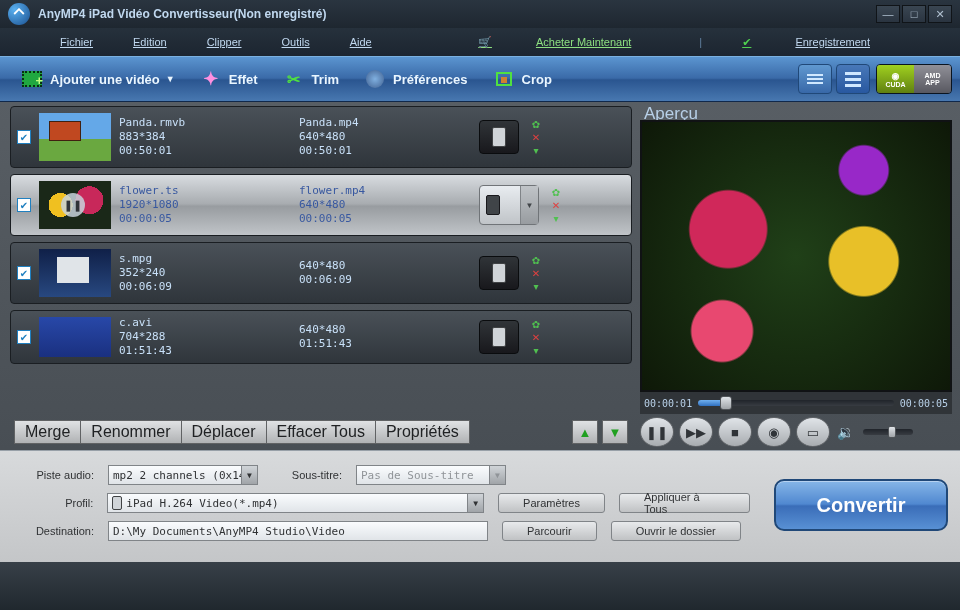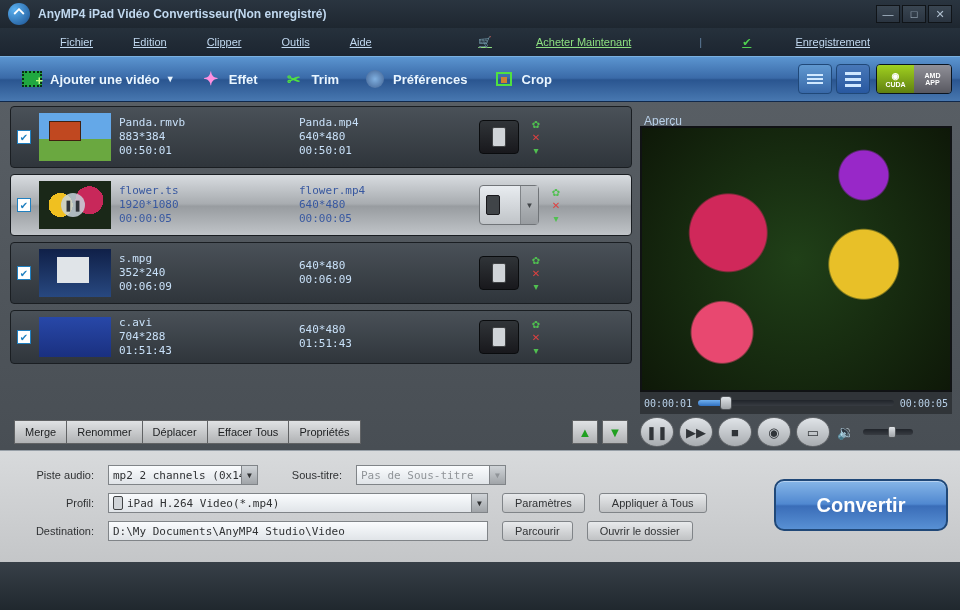--- a/index.html
+++ b/index.html
@@ -66,28 +66,28 @@
 .tn-panda { background:linear-gradient(#64a8e8 0%, #64a8e8 55%, #6aa840 55%, #6aa840 100%); position:relative;}
 .tn-panda::after { content:""; position:absolute; left:10px; top:8px; width:30px; height:18px; background:#c04820; border:1px solid #402010;}
 .tn-flower { background: radial-gradient(circle at 30% 50%, #f0c020 0 12px, transparent 12px), radial-gradient(circle at 70% 40%, #c8285a 0 14px, transparent 14px), #1a2818; position:relative;}
 .tn-flower .play { position:absolute; left:22px; top:12px; width:24px; height:24px; border-radius:50%; background:rgba(200,210,220,0.85); display:flex; align-items:center; justify-content:center; color:#303438; font-size:11px;}
 .tn-s { background:linear-gradient(#102048,#284880); position:relative;}
 .tn-s::after { content:""; position:absolute; left:18px; top:8px; width:32px; height:26px; background:#e0e4e8;}
 .tn-c { background:linear-gradient(#2848a8,#1a3080);}
 
 
 .listbar { height: 36px; display: flex; align-items: center; padding: 0 4px; gap: 0; }
-.lbtn { height: 24px; padding: 0 10px; background: linear-gradient(#e0e2e4, #b0b2b4); border: 1px solid #606264; font-size: 11px; color: #202224; cursor:pointer; display:flex; align-items:center; }
+.lbtn { height: 24px; padding: 0 10px; background: linear-gradient(#e0e2e4, #b0b2b4); border: 1px solid #606264; font-size: 16px; color: #202224; cursor:pointer; display:flex; align-items:center; }
 .lbtn + .lbtn { border-left: none; }
 .listbar .sp { flex:1; }
 .arrowbtn { width: 26px; height: 24px; background: linear-gradient(#e0e2e4, #b0b2b4); border: 1px solid #606264; display:flex; align-items:center; justify-content:center; font-size:13px; cursor:pointer;}
 .up { color:#20a020;} .down { color:#20a020;}
 
 
-.preview-h { color: #b8d0e8; font-size: 12px; height: 18px; padding: 12px 4px; text-decoration:underline;}
+.preview-h { color: #b8d0e8; font-size: 17px; height: 18px; padding: 2px 4px; text-decoration:underline;}
 .preview { flex: 1; background: #000; border: 2px solid #101214; position:relative; overflow:hidden;}
 .preview-img { position:absolute; inset:0; background:
   radial-gradient(circle at 28% 40%, #d0285a 0 38px, transparent 40px),
   radial-gradient(circle at 72% 52%, #e8c028 0 34px, transparent 36px),
   radial-gradient(circle at 26% 78%, #e84870 0 30px, transparent 32px),
   radial-gradient(circle at 72% 18%, #9828c8 0 24px, transparent 26px),
   radial-gradient(circle at 50% 50%, #204018 0, #0e1808 100%);}
 .timebar { height: 22px; display: flex; align-items: center; background: #303438; gap: 6px; padding: 0 4px; color:#b8d0e8; font-family:monospace; font-size:10px;}
 .slider-track { flex: 1; height: 6px; background: linear-gradient(#20242a,#383c42); border-radius: 3px; position: relative; }
 .slider-fill { position:absolute; left:0; top:0; bottom:0; width:14%; background:linear-gradient(#70b0f0,#3070c0); border-radius:3px;}
@@ -97,21 +97,21 @@
 .vol { flex:1; height:6px; background:linear-gradient(#20242a,#383c42); border-radius:3px; position:relative; margin-left:4px; max-width:50px;}
 .vol-h { position:absolute; left:50%; top:-3px; width:8px; height:12px; background:linear-gradient(#e0e4e8,#a0a4a8); border:1px solid #505458; border-radius:2px;}
 
 
 .settings { height: 112px; background: linear-gradient(#d8dadc, #c4c6c8); border-top: 1px solid #98a0a8; padding: 14px 12px; display:flex; }
 .settings-left { flex:1; display:flex; flex-direction:column; gap:8px; }
 .srow { display: flex; align-items: center; gap: 14px; }
 .slabel { width: 82px; text-align: right; color: #303234; font-size:11px;}
 .combo { height: 20px; background: linear-gradient(#fafcfe, #e0e4e8); border: 1px solid #808488; padding: 0 4px; font-size: 11px; color: #303234; display:flex; align-items:center; position:relative; font-family:monospace;}
 .combo .dd { position:absolute; right:0; top:0; bottom:0; width:16px; background:linear-gradient(#d0d4d8,#a0a4a8); border-left:1px solid #808488; display:flex; align-items:center; justify-content:center; font-size:8px;}
-.sbtn { height: 20px; padding: 0 12px; background: linear-gradient(#e8eaec, #c0c2c4); border: 1px solid #808488; border-radius:3px; font-size: 11px; color: #303234; cursor:pointer; display:flex; align-items:center;}
+.sbtn { height: 20px; padding: 0 24px; background: linear-gradient(#e8eaec, #c0c2c4); border: 1px solid #808488; border-radius:3px; font-size: 11px; color: #303234; cursor:pointer; display:flex; align-items:center;}
 .convert-btn { width: 174px; height: 52px; margin-left: 24px; margin-top: 14px; background: linear-gradient(#86b6e8, #5088d0 48%, #3a6db8 52%, #5890d4); border: 2px solid #204878; border-radius: 10px; display:flex; align-items:center; justify-content:center; color:#fff; font-size:20px; font-weight:bold; cursor:pointer; box-shadow: inset 0 1px 0 rgba(255,255,255,0.4);}
 
 
 .bottom-strip { height: 48px; background: linear-gradient(#384048, #20282e); }
 
 svg { display:block; }
 </style>
 </head>
 <body>
 

